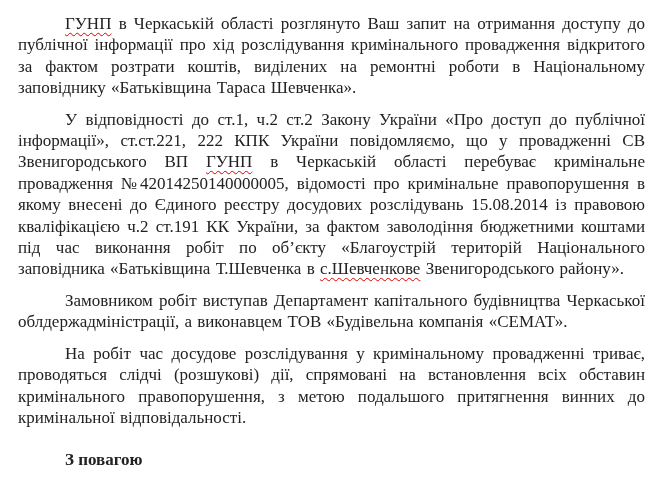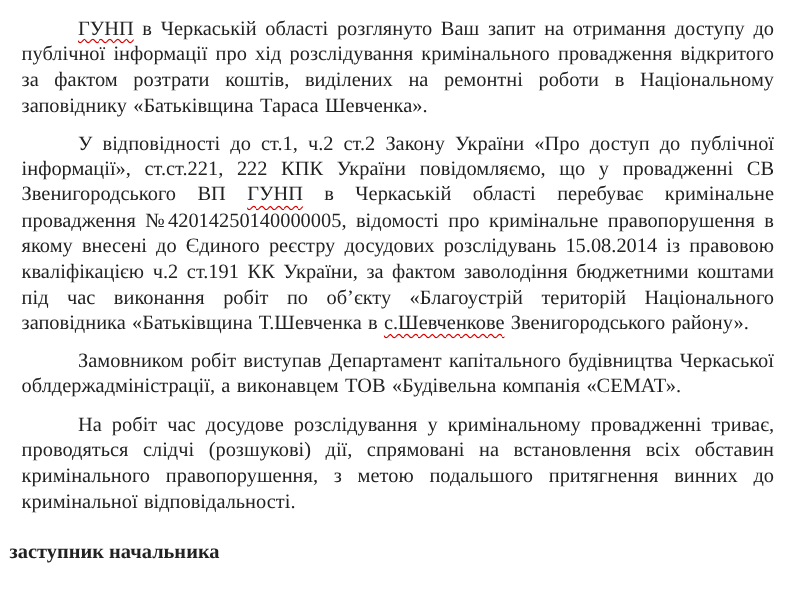--- a/index.html
+++ b/index.html
@@ -63,18 +63,18 @@
 
   <p class="para"><span class="misspell">ГУНП</span><span> в Черкаській області розглянуто Ваш запит на отримання доступу до публічної інформації про хід розслідування кримінального провадження відкритого за фактом розтрати коштів, виділених на ремонтні роботи в Національному заповіднику «Батьківщина Тараса Шевченка».</span></p>
 
   <p class="para"><span>У відповідності до ст.1, ч.2 ст.2 Закону України «Про доступ до публічної інформації», ст.ст.221, 222 КПК України повідомляємо, що у провадженні СВ Звенигородського ВП </span><span class="misspell">ГУНП</span><span> в Черкаській області перебуває кримінальне провадження №42014250140000005, відомості про кримінальне правопорушення в якому внесені до Єдиного реєстру досудових розслідувань 15.08.2014 із правовою кваліфікацією ч.2 ст.191 КК України, за фактом заволодіння бюджетними коштами під час виконання робіт по об’єкту «Благоустрій територій Національного заповідника «Батьківщина Т.Шевченка в </span><span class="misspell">с.Шевченкове</span><span> Звенигородського району».</span></p>
 
   <p class="para"><span>Замовником робіт виступав Департамент капітального будівництва Черкаської облдержадміністрації, а виконавцем ТОВ «Будівельна компанія «СЕМАТ».</span></p>
 
   <p class="para"><span>На робіт час досудове розслідування у кримінальному провадженні триває, проводяться слідчі (розшукові) дії, спрямовані на встановлення всіх обставин кримінального правопорушення, з метою подальшого притягнення винних до кримінальної відповідальності.</span></p>
 
   <div class="closing">
+    <p class="salutation">З повагою</p>
     <div class="sig-row">
-      <span class="sig-left">заступник начальника</span>
     </div>
   </div>
 
 </div>
 
 </body></html>

